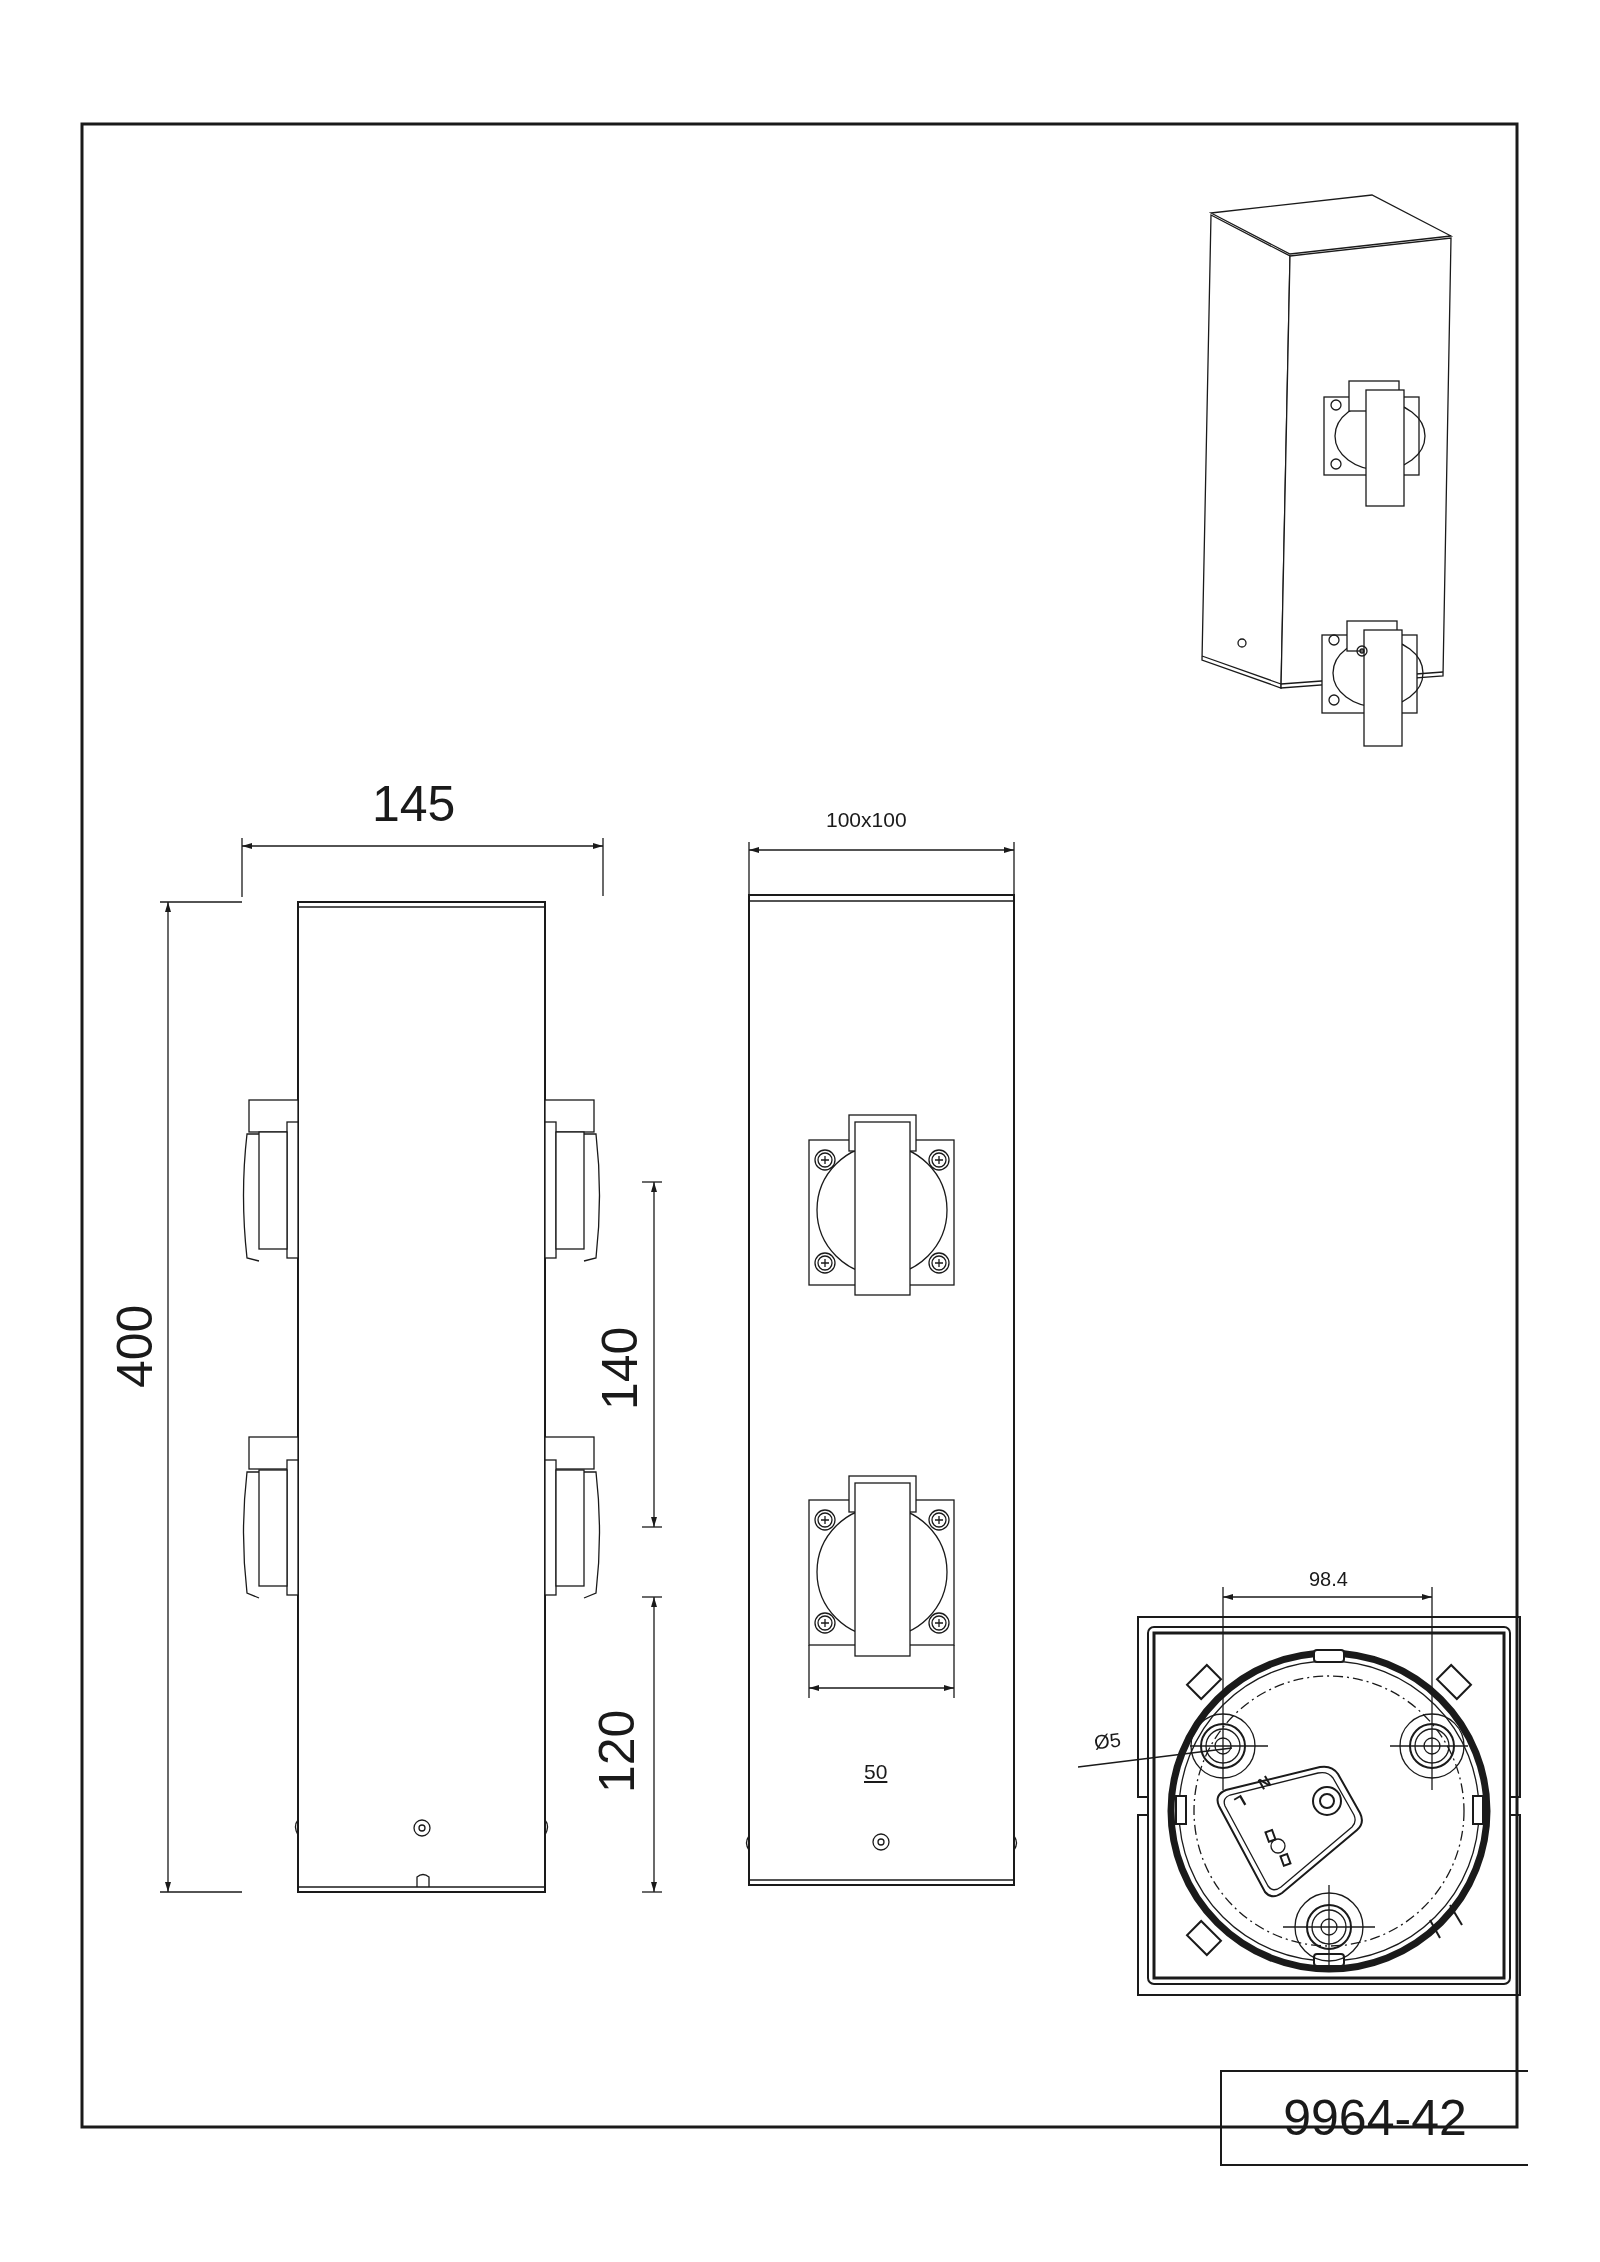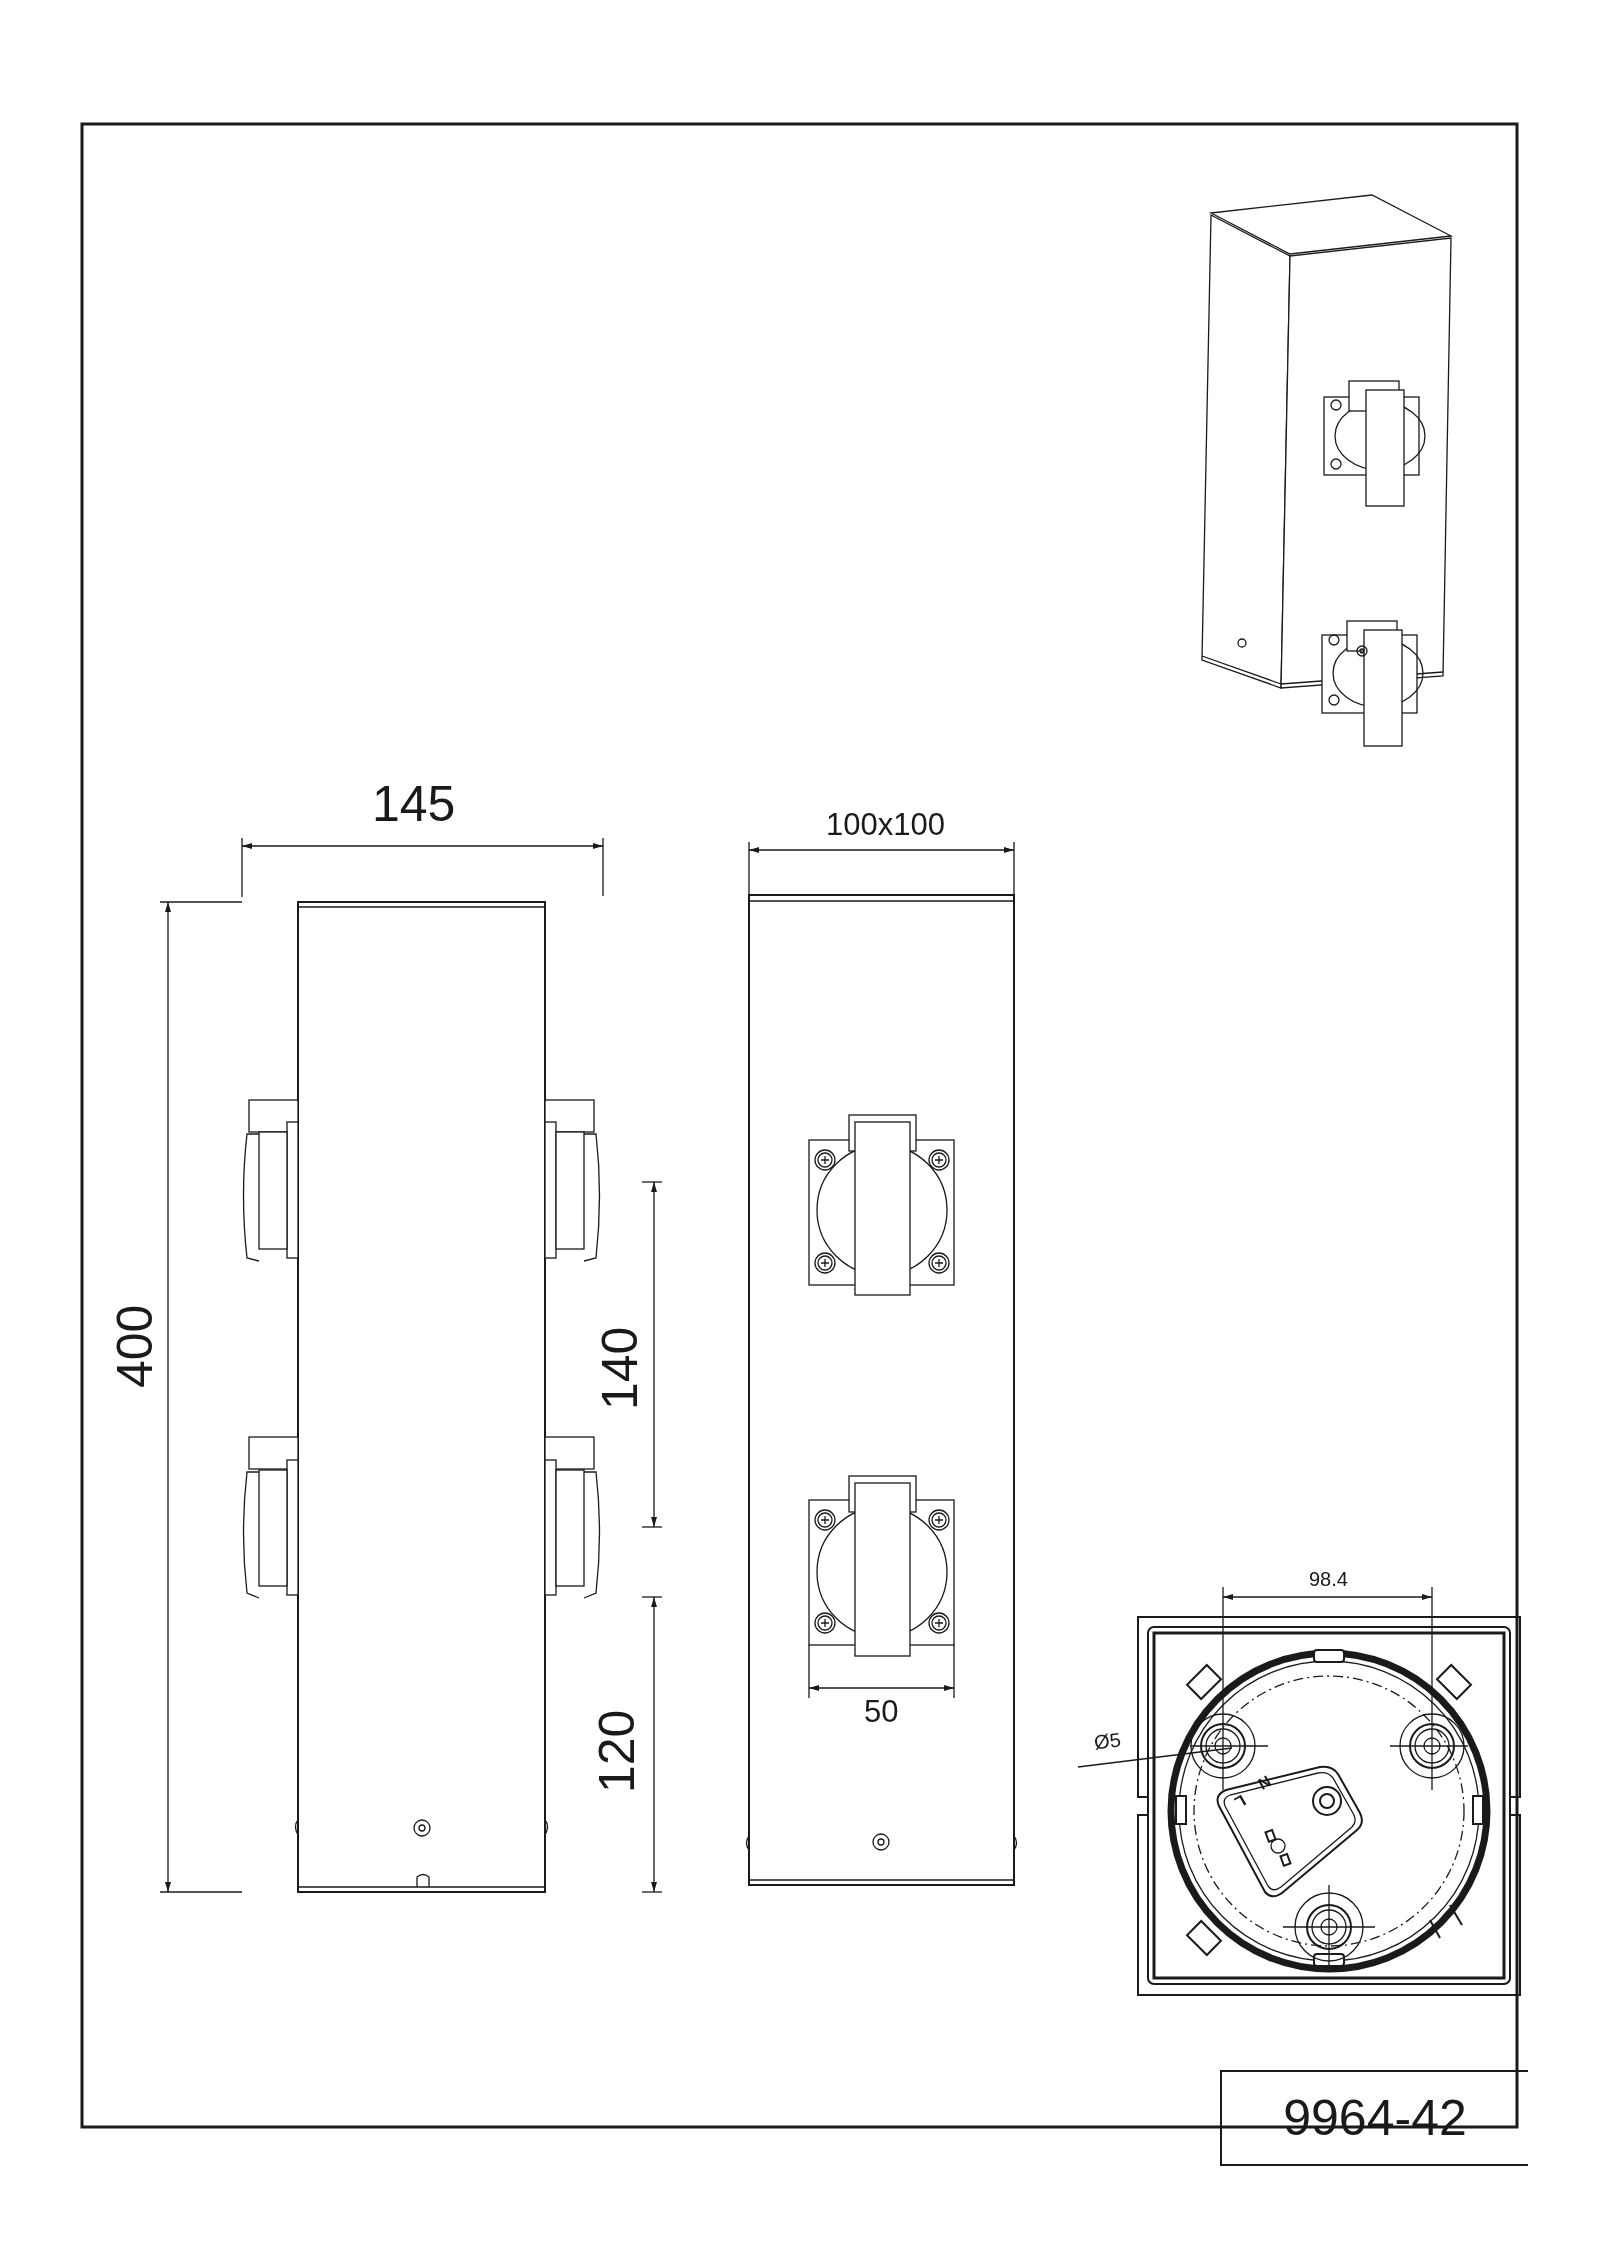--- a/index.html
+++ b/index.html
@@ -8,21 +8,21 @@
   svg { position: absolute; left: 0; top: 0; }
   .ln { stroke: #1a1a1a; fill: none; }
   .thin { stroke-width: 1.3; }
   .med { stroke-width: 2; }
   .thick { stroke-width: 3; }
   .white { fill: #ffffff; }
   .dash { stroke-dasharray: 10 4 2 4; }
   .lbl { position: absolute; font-family: "Liberation Sans", sans-serif; color: #1a1a1a;
          white-space: nowrap; line-height: 1; }
   .big { font-size: 50px; }
-  .mid { font-size: 31px; }
+  .mid { font-size: 21px; }
   .small { font-size: 20px; }
   .rot { transform-origin: 0 0; transform: rotate(-90deg); }
   .titlebox { position: absolute; left: 1220px; top: 2070px; width: 308px; height: 96px;
               border: 2px solid #1a1a1a; border-right: none; display: flex; align-items: center;
               justify-content: center; box-sizing: border-box; }
   .titlebox span { font-size: 50px; }
 </style>
 </head>
 <body>
 
@@ -257,21 +257,21 @@
     <line class="ln thin" x1="1078" y1="1767" x2="1232" y2="1748"></line>
   </g>
 </svg>
 
 <div class="lbl big" style="left:372px; top:779px;">145</div>
 <div class="lbl big rot" style="left:110px; top:1388px;">400</div>
 <div class="lbl big rot" style="left:595px; top:1410px;">140</div>
 <div class="lbl big rot" style="left:592px; top:1793px;">120</div>
 
 <div class="lbl mid" style="left:826px; top:809px;">100x100</div>
-<div class="lbl mid" style="left:864px; top:1696px;">50</div>
+<div class="lbl mid" style="left:864px; top:1761px;text-decoration:underline;">50</div>
 
 <div class="lbl small" style="left:1309px; top:1569px;">98.4</div>
 <div class="lbl small" style="left:1094px; top:1731px; transform:rotate(-7deg);">Ø5</div>
 
 <div class="lbl" style="left:1259px; top:1775px; font-size:16px; font-weight:bold; transform:rotate(-30deg);">N</div>
 <div class="lbl" style="left:1235px; top:1793px; font-size:16px; font-weight:bold; transform:rotate(150deg);">L</div>
 
 <div class="titlebox">
   <span>9964-42</span>
 </div>

